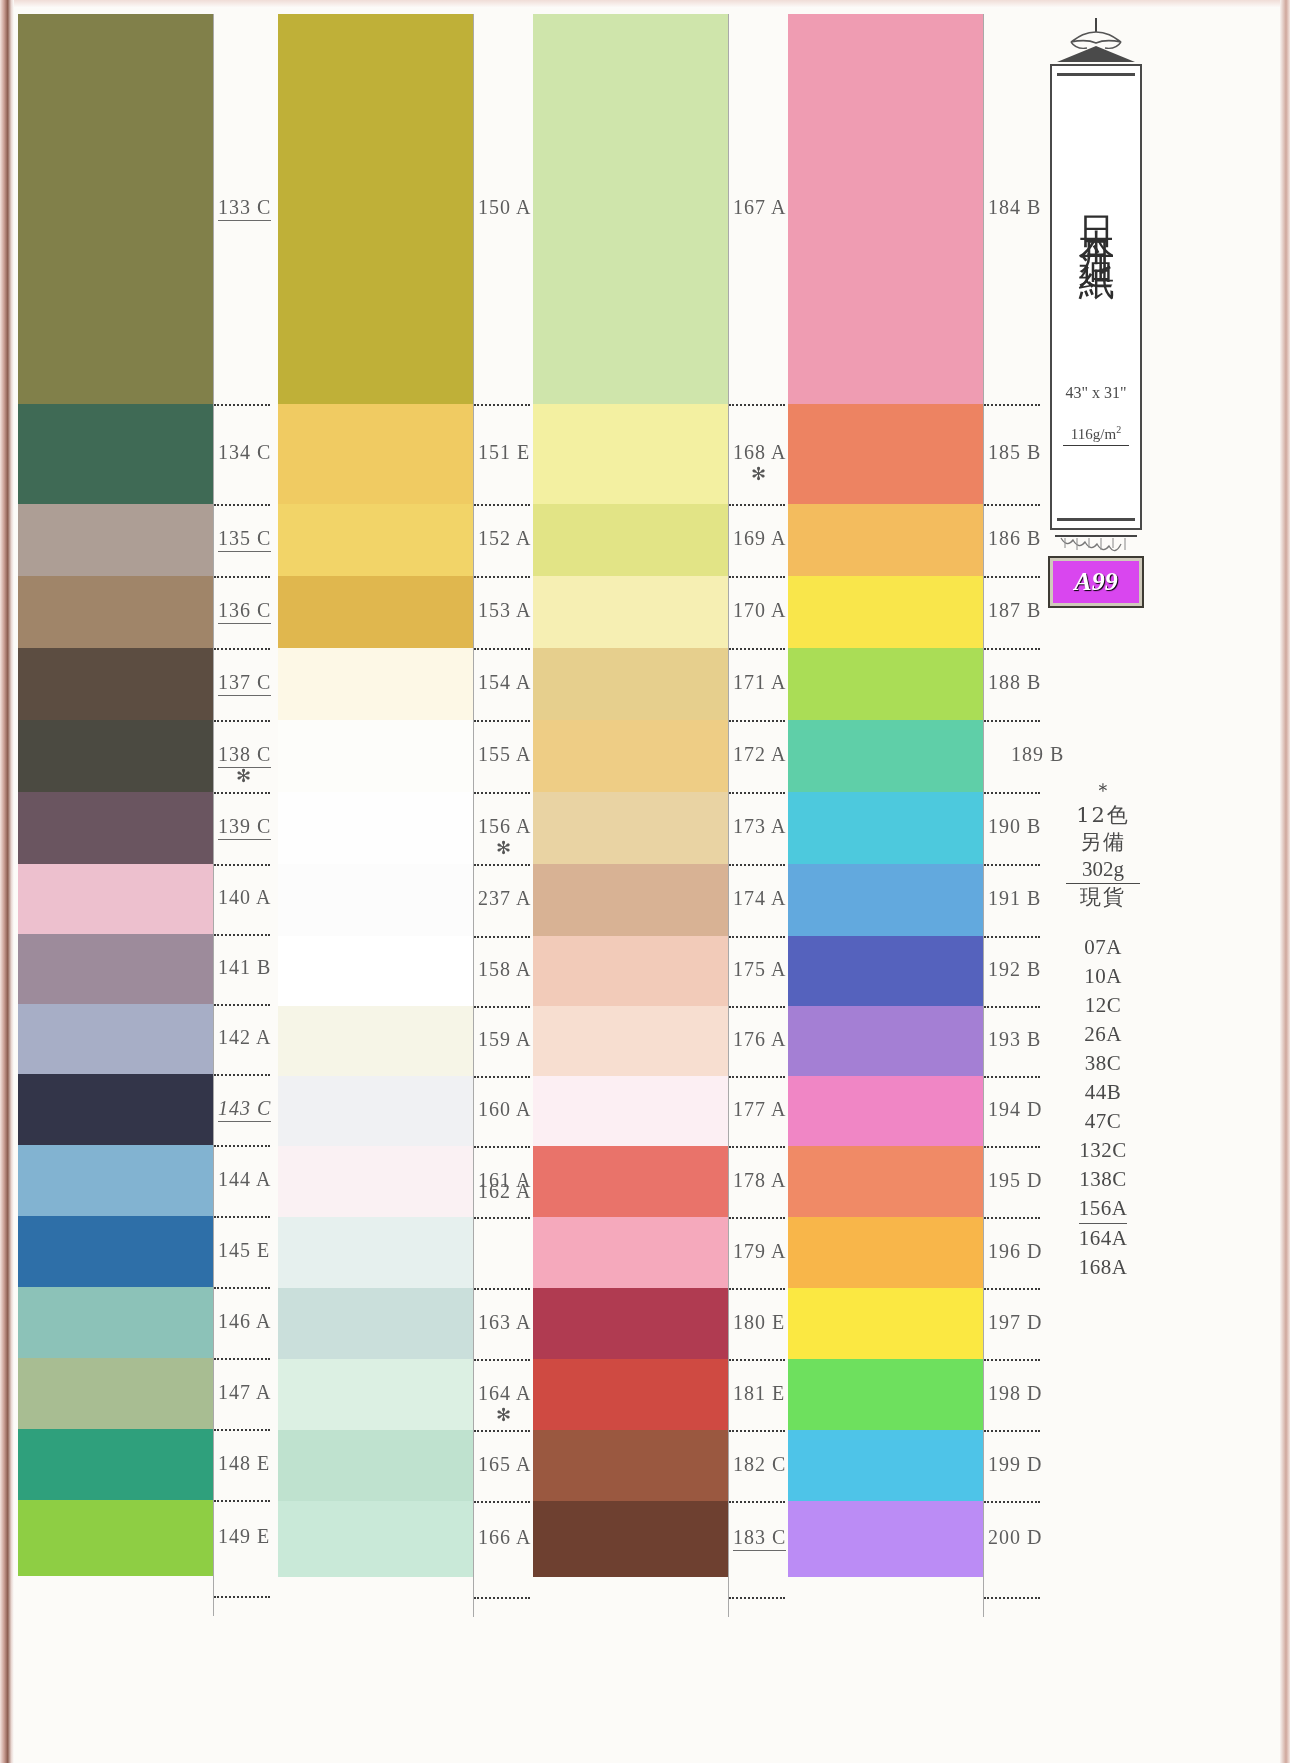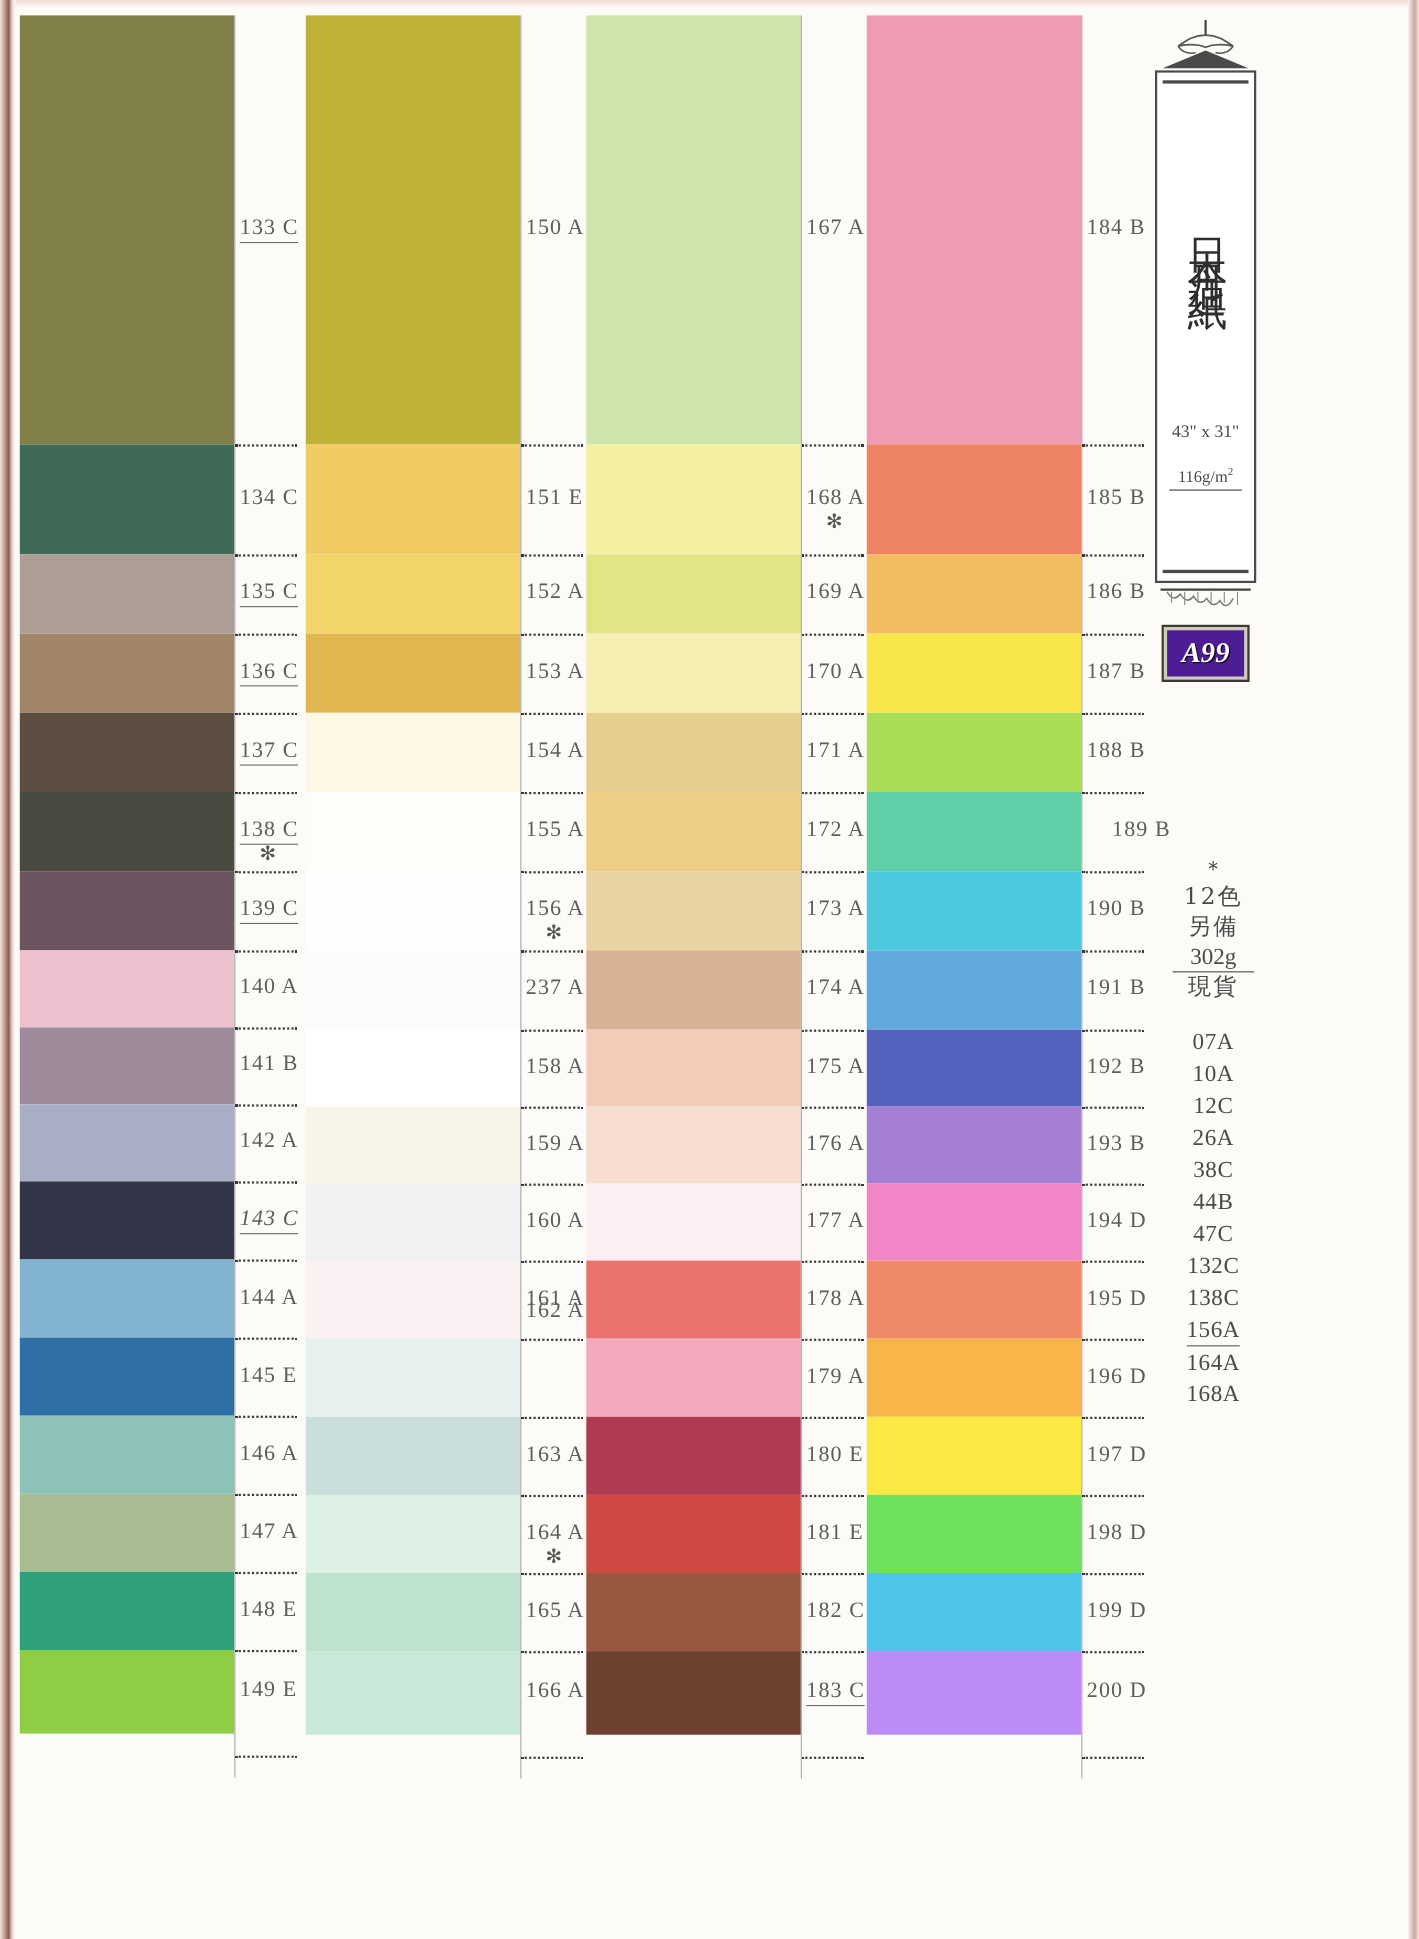--- a/index.html
+++ b/index.html
@@ -129,23 +129,23 @@
     border-bottom: 1.6px solid #3a3a3a;
     padding-bottom: 2px;
     font-family: "Liberation Serif", serif;
   }
   .plate-weight sup { font-size: 10px; }
   .plate-base {
     height: 26px; position: relative; margin-top: 2px;
   }
   .plate-base svg { display:block; margin: 0 auto; }
   .code-badge {
-    width: 76px; height: 48px;
-    margin: 12px auto;
-    background: #4c1d95;
+    width: 92px; height: 48px;
+    margin: 0 auto;
+    background: #d946ef;
     border: 3px solid #cfcabb;
     outline: 2px solid #3d3a33;
     display: flex; align-items: center; justify-content: center;
     color: #fff;
     font-size: 26px;
     font-style: italic;
     font-weight: bold;
     font-family: "Liberation Serif", serif;
     letter-spacing: 0px;
     text-shadow: 1px 1px 1px #000;

